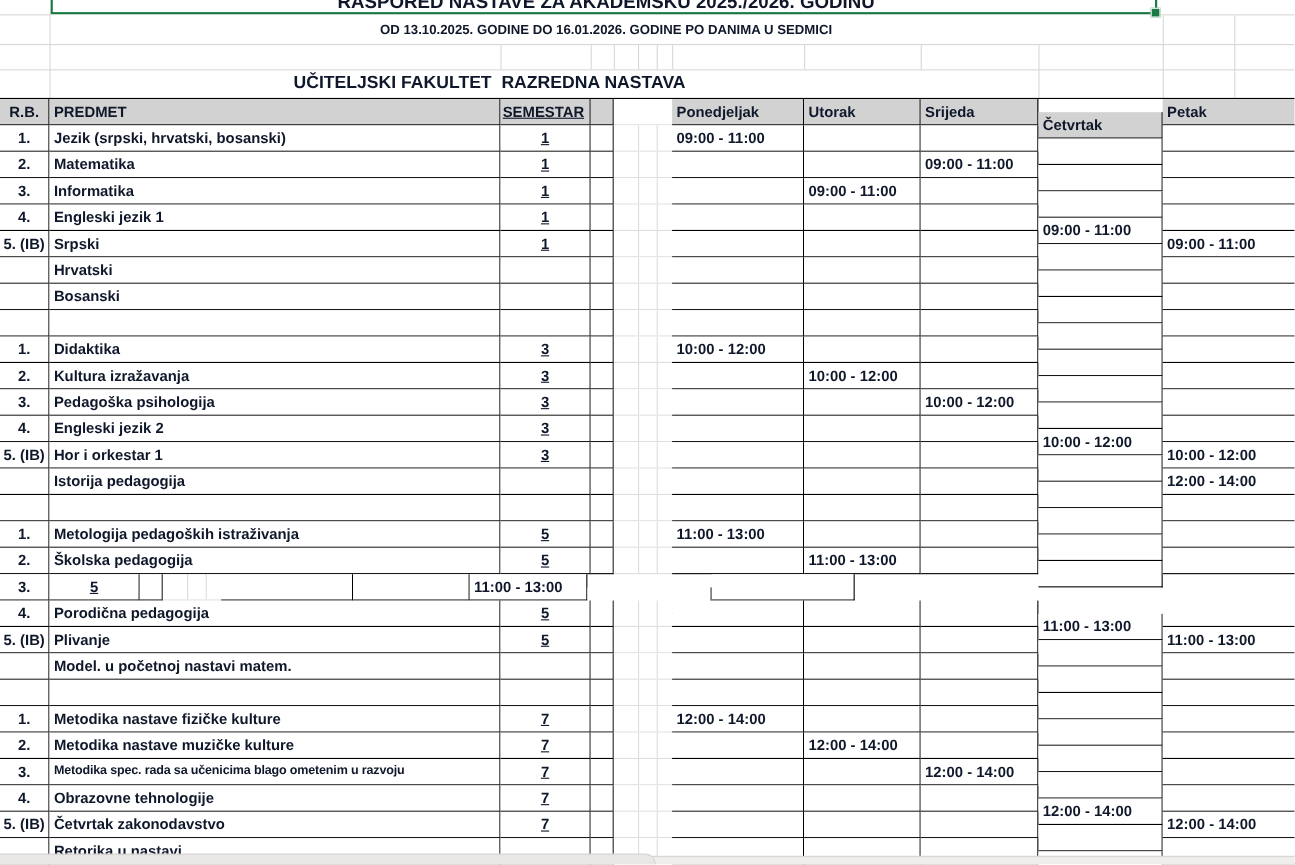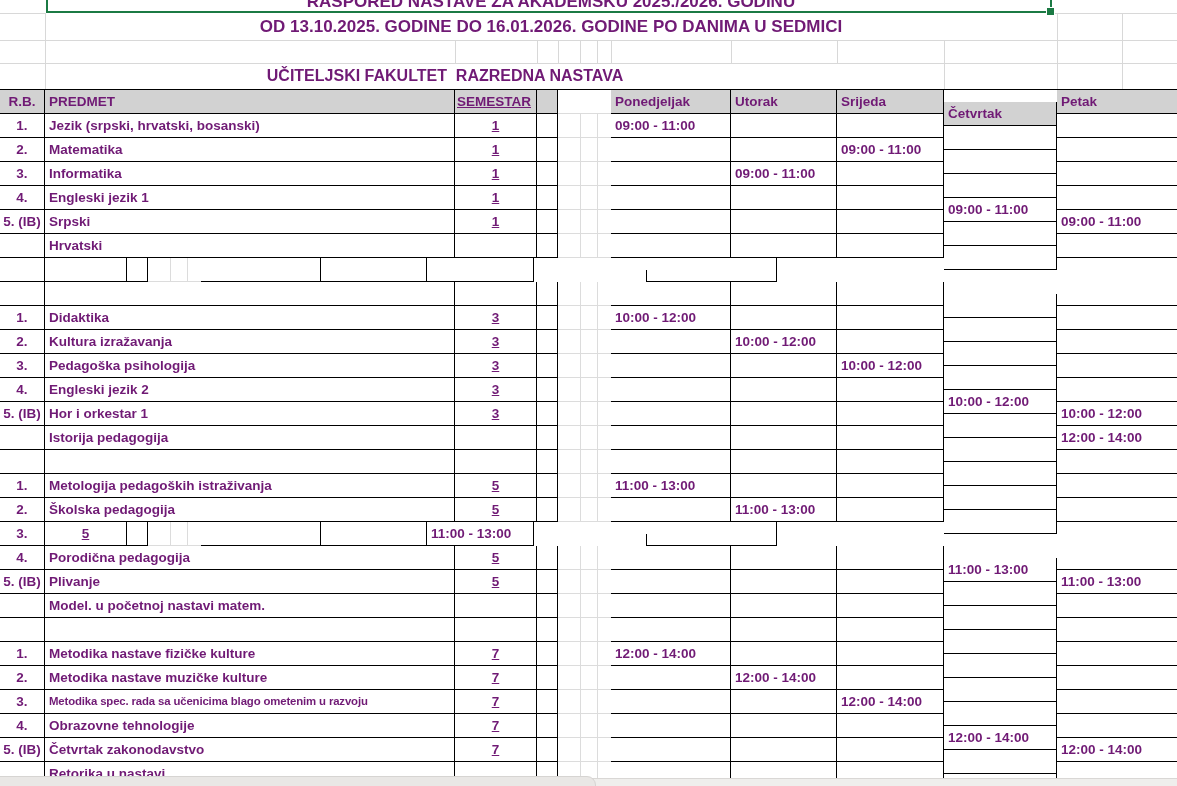--- a/index.html
+++ b/index.html
@@ -1,30 +1,30 @@
 <!DOCTYPE html>
 <html><head>
 <meta charset="utf-8">
 <style>
   html,body{margin:0;padding:0;background:#fff;}
   #page{
     position:relative; width:1177px; height:786px; overflow:hidden;
-    background:#fff; font-family:"Liberation Sans", sans-serif; font-weight:bold; color:#701a75;
+    background:#fff; font-family:"Liberation Sans", sans-serif; font-weight:bold; color:#0f172a;
   }
   
   #topArea{position:absolute;left:0;top:0;width:1177px;height:89px;overflow:hidden;}
   .gl{position:absolute;background:#d8d8d8;}
   #title1{position:absolute;left:47px;top:-8px;width:1008px;text-align:center;
           font-size:17px;line-height:20px;white-space:nowrap;}
   #selBox{position:absolute;left:46px;top:-6px;width:1006px;height:19px;
           border:2px solid #1b7a44;box-sizing:border-box;}
   #fillHandle{position:absolute;right:-5px;bottom:-5px;width:7px;height:7px;
           background:#1b7a44;border:1px solid #fff;}
   #title2{position:absolute;left:47px;top:14px;width:1008px;height:26px;line-height:26px;
-          text-align:center;font-size:17px;white-space:nowrap;}
+          text-align:center;font-size:12px;white-space:nowrap;}
   #title3{position:absolute;left:45px;top:64px;width:800px;height:24px;line-height:24px;
           text-align:center;font-size:16px;white-space:pre;}
   
   #tbl{position:absolute;left:0;top:89px;width:1187px;border-top:1px solid #000;}
   .tr{display:flex;height:24px;}
   .td{box-sizing:border-box;height:24px;line-height:23px;font-size:13.5px;
       border-right:1px solid #000;border-bottom:1px solid #000;
       overflow:hidden;white-space:nowrap;background:#fff;}
   .c-rb  {width:45px;text-align:center;}
   .c-pred{width:410px;padding-left:4px;}
@@ -162,20 +162,21 @@
     <div class="td c-nar"></div>
     <div class="td c-gap"></div>
     <div class="td c-pon"></div>
     <div class="td c-uto"></div>
     <div class="td c-sri"></div>
     <div class="td c-cet"></div>
     <div class="td c-pet"></div>
   </div>
         <div class="tr">
     <div class="td c-rb"></div>
+    <div class="td c-pred">Bosanski</div>
     <div class="td c-sem"></div>
     <div class="td c-nar"></div>
     <div class="td c-gap"></div>
     <div class="td c-pon"></div>
     <div class="td c-uto"></div>
     <div class="td c-sri"></div>
     <div class="td c-cet"></div>
     <div class="td c-pet"></div>
   </div>
         <div class="tr">

